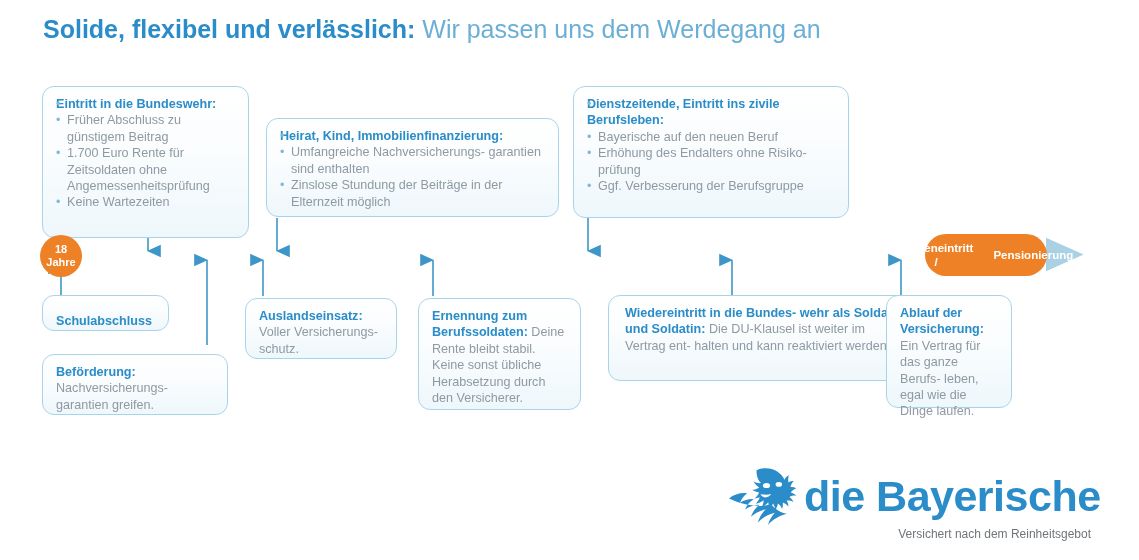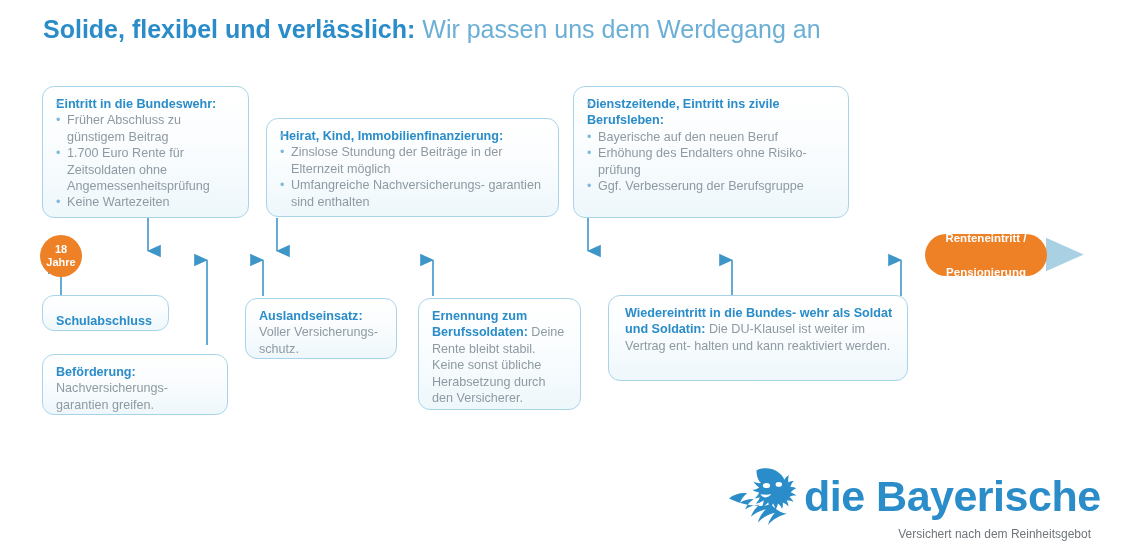--- a/index.html
+++ b/index.html
@@ -109,52 +109,52 @@
     <g stroke="#3E96C8" stroke-width="1.6" fill="none" marker-end="url(#arrUp)">
       <line x1="61" y1="296" x2="61" y2="268"></line>
       <line x1="207" y1="345" x2="207" y2="260"></line>
       <line x1="263" y1="296" x2="263" y2="260"></line>
       <line x1="433" y1="296" x2="433" y2="260"></line>
       <line x1="732" y1="296" x2="732" y2="260"></line>
       <line x1="901" y1="296" x2="901" y2="260"></line>
     </g>
   </svg>
 
-  <div class="box" style="left:42px;top:86px;width:207px;height:132px;">
+  <div class="box" style="left:42px;top:86px;width:207px;height:152px;">
     <ul>
       <li style="padding-left:0;"><span class="hd">Eintritt in die Bundeswehr:</span></li>
       <li>Früher Abschluss zu günstigem Beitrag</li>
       <li>1.700 Euro Rente für Zeitsoldaten ohne Angemessenheitsprüfung</li>
       <li>Keine Wartezeiten</li>
     </ul>
   </div>
 
   <div class="box" style="left:266px;top:118px;width:293px;height:99px;">
     <ul>
       <li style="padding-left:0;"><span class="hd">Heirat, Kind, Immobilienfinanzierung:</span></li>
+      <li>Umfangreiche Nachversicherungs- garantien sind enthalten</li>
       <li>Zinslose Stundung der Beiträge in der Elternzeit möglich</li>
-      <li>Umfangreiche Nachversicherungs- garantien sind enthalten</li>
     </ul>
   </div>
 
   <div class="box" style="left:573px;top:86px;width:276px;height:132px;">
     <ul>
       <li style="padding-left:0;"><span class="hd">Dienstzeitende, Eintritt ins zivile Berufsleben:</span></li>
       <li>Bayerische auf den neuen Beruf</li>
       <li>Erhöhung des Endalters ohne Risiko- prüfung</li>
       <li>Ggf. Verbesserung der Berufsgruppe</li>
     </ul>
   </div>
 
   <div class="circle-marker" style="left:40px;top:235px;width:42px;height:42px;">
     <span>18</span>
     <span>Jahre</span>
   </div>
 
-  <div class="pill-marker" style="left:925px;top:234px;width:122px;height:42px;flex-direction:column;gap:20px;">
+  <div class="pill-marker" style="left:925px;top:234px;width:122px;height:42px;flex-direction:row;gap:20px;">
     <span>Renteneintritt /</span>
     <span>Pensionierung</span>
   </div>
 
   <div class="box" style="left:42px;top:295px;width:127px;height:36px;padding-top:17px;">
     <p><span class="hd">Schulabschluss</span></p>
   </div>
 
   <div class="box" style="left:42px;top:354px;width:186px;height:61px;">
     <p><span class="hd">Beförderung:</span><br><span>Nachversicherungs- garantien greifen.</span></p>
@@ -165,20 +165,23 @@
   </div>
 
   <div class="box" style="left:418px;top:298px;width:163px;height:112px;">
     <p><span class="hd">Ernennung zum Berufssoldaten:</span><span> Deine Rente bleibt stabil. Keine sonst übliche Herabsetzung durch den Versicherer.</span></p>
   </div>
 
   <div class="box" style="left:608px;top:295px;width:300px;height:86px;padding-left:16px;">
     <p><span class="hd">Wiedereintritt in die Bundes- wehr als Soldat und Soldatin:</span><span> Die DU-Klausel ist weiter im Vertrag ent- halten und kann reaktiviert werden.</span></p>
   </div>
 
+  <div class="box" style="left:886px;top:295px;width:126px;height:113px;">
+    <p><span class="hd">Ablauf der Versicherung:</span><br><span>Ein Vertrag für das ganze Berufs- leben, egal wie die Dinge laufen.</span></p>
+  </div>
 
   <div class="logo-wrap">
     <svg width="74" height="62" viewBox="0 0 74 62">
       <g fill="#2A8CC8">
         <path d="M30.5,2.2 c6.8,-2.9 14.6,-2.6 20.7,1.3 c3.2,2.0 5.6,4.9 7.3,8.2 c1.0,-1.9 2.4,-3.5 4.3,-4.6
                  c-0.6,2.4 -0.8,4.9 -0.4,7.4 c1.6,-0.9 3.4,-1.4 5.3,-1.4 c-1.6,1.7 -2.7,3.8 -3.2,6.0
                  c2.0,-0.2 4.0,0.2 5.8,1.2 c-2.2,0.8 -4.1,2.2 -5.5,4.1 c2.1,0.5 4.0,1.6 5.5,3.2
                  c-2.4,-0.2 -4.8,0.3 -6.9,1.4 c1.8,1.2 3.2,2.9 4.0,4.9 c-2.1,-1.1 -4.5,-1.6 -6.8,-1.4
                  c1.2,1.8 1.8,3.9 1.8,6.0 c-1.5,-1.8 -3.5,-3.2 -5.7,-3.9 c0.4,2.1 0.2,4.3 -0.6,6.3
                  c-0.9,-2.1 -2.4,-4.0 -4.2,-5.3 c-0.3,2.3 -1.2,4.5 -2.6,6.3 c-0.2,-2.3 -1.0,-4.5 -2.3,-6.4

